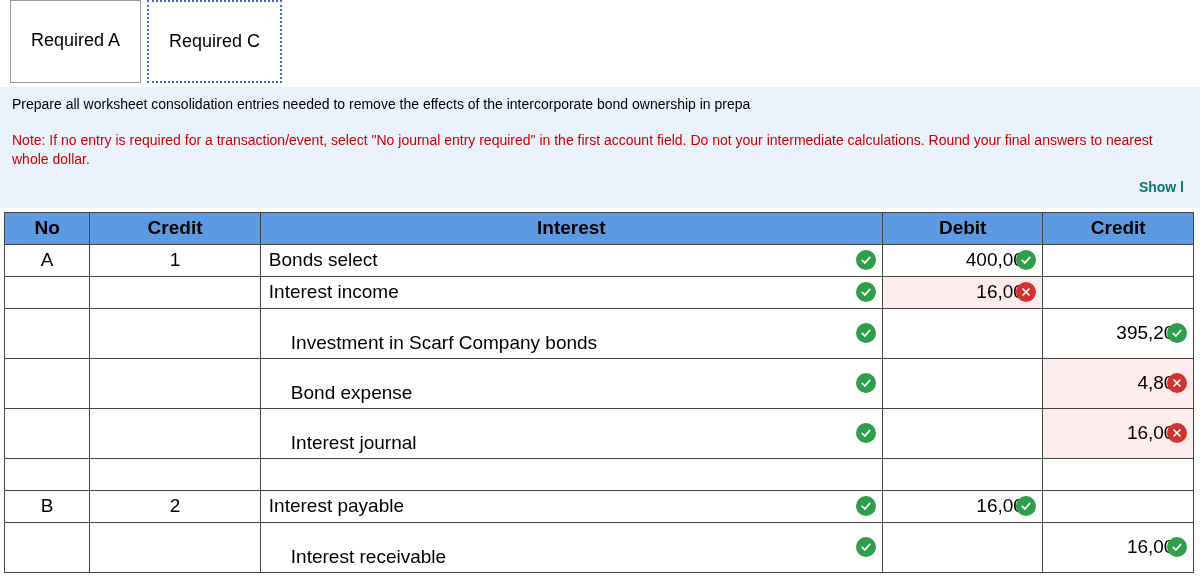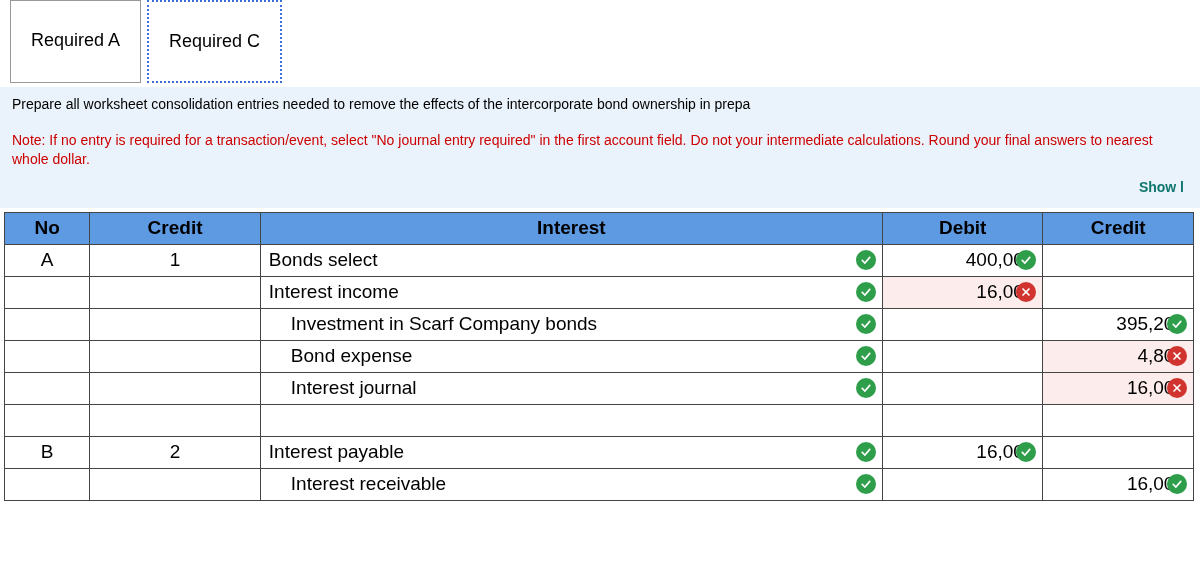--- a/index.html
+++ b/index.html
@@ -62,21 +62,21 @@
     text-align: center;
   }
   col.c-no    { width: 85px; }
   col.c-event { width: 170px; }
   col.c-acct  { width: 620px; }
   col.c-debit { width: 160px; }
   col.c-credit{ width: 150px; }
 
   td.no, td.event { text-align: center; }
   td.acct { position: relative; padding-right: 34px; }
-  td.acct.indent .acct-text { padding-left: 22px; display:inline-block;}
+  td.acct.indent .acct-text { padding-left: 22px; display:inline-block;margin-top:19px;}
   td.val { text-align: right; position: relative; padding-right: 30px; }
   td.val.wrong { background: #fdecec; }
 
   .mark {
     position: absolute;
     right: 6px;
     top: 50%;
     transform: translateY(-50%);
     width: 20px;
     height: 20px;

